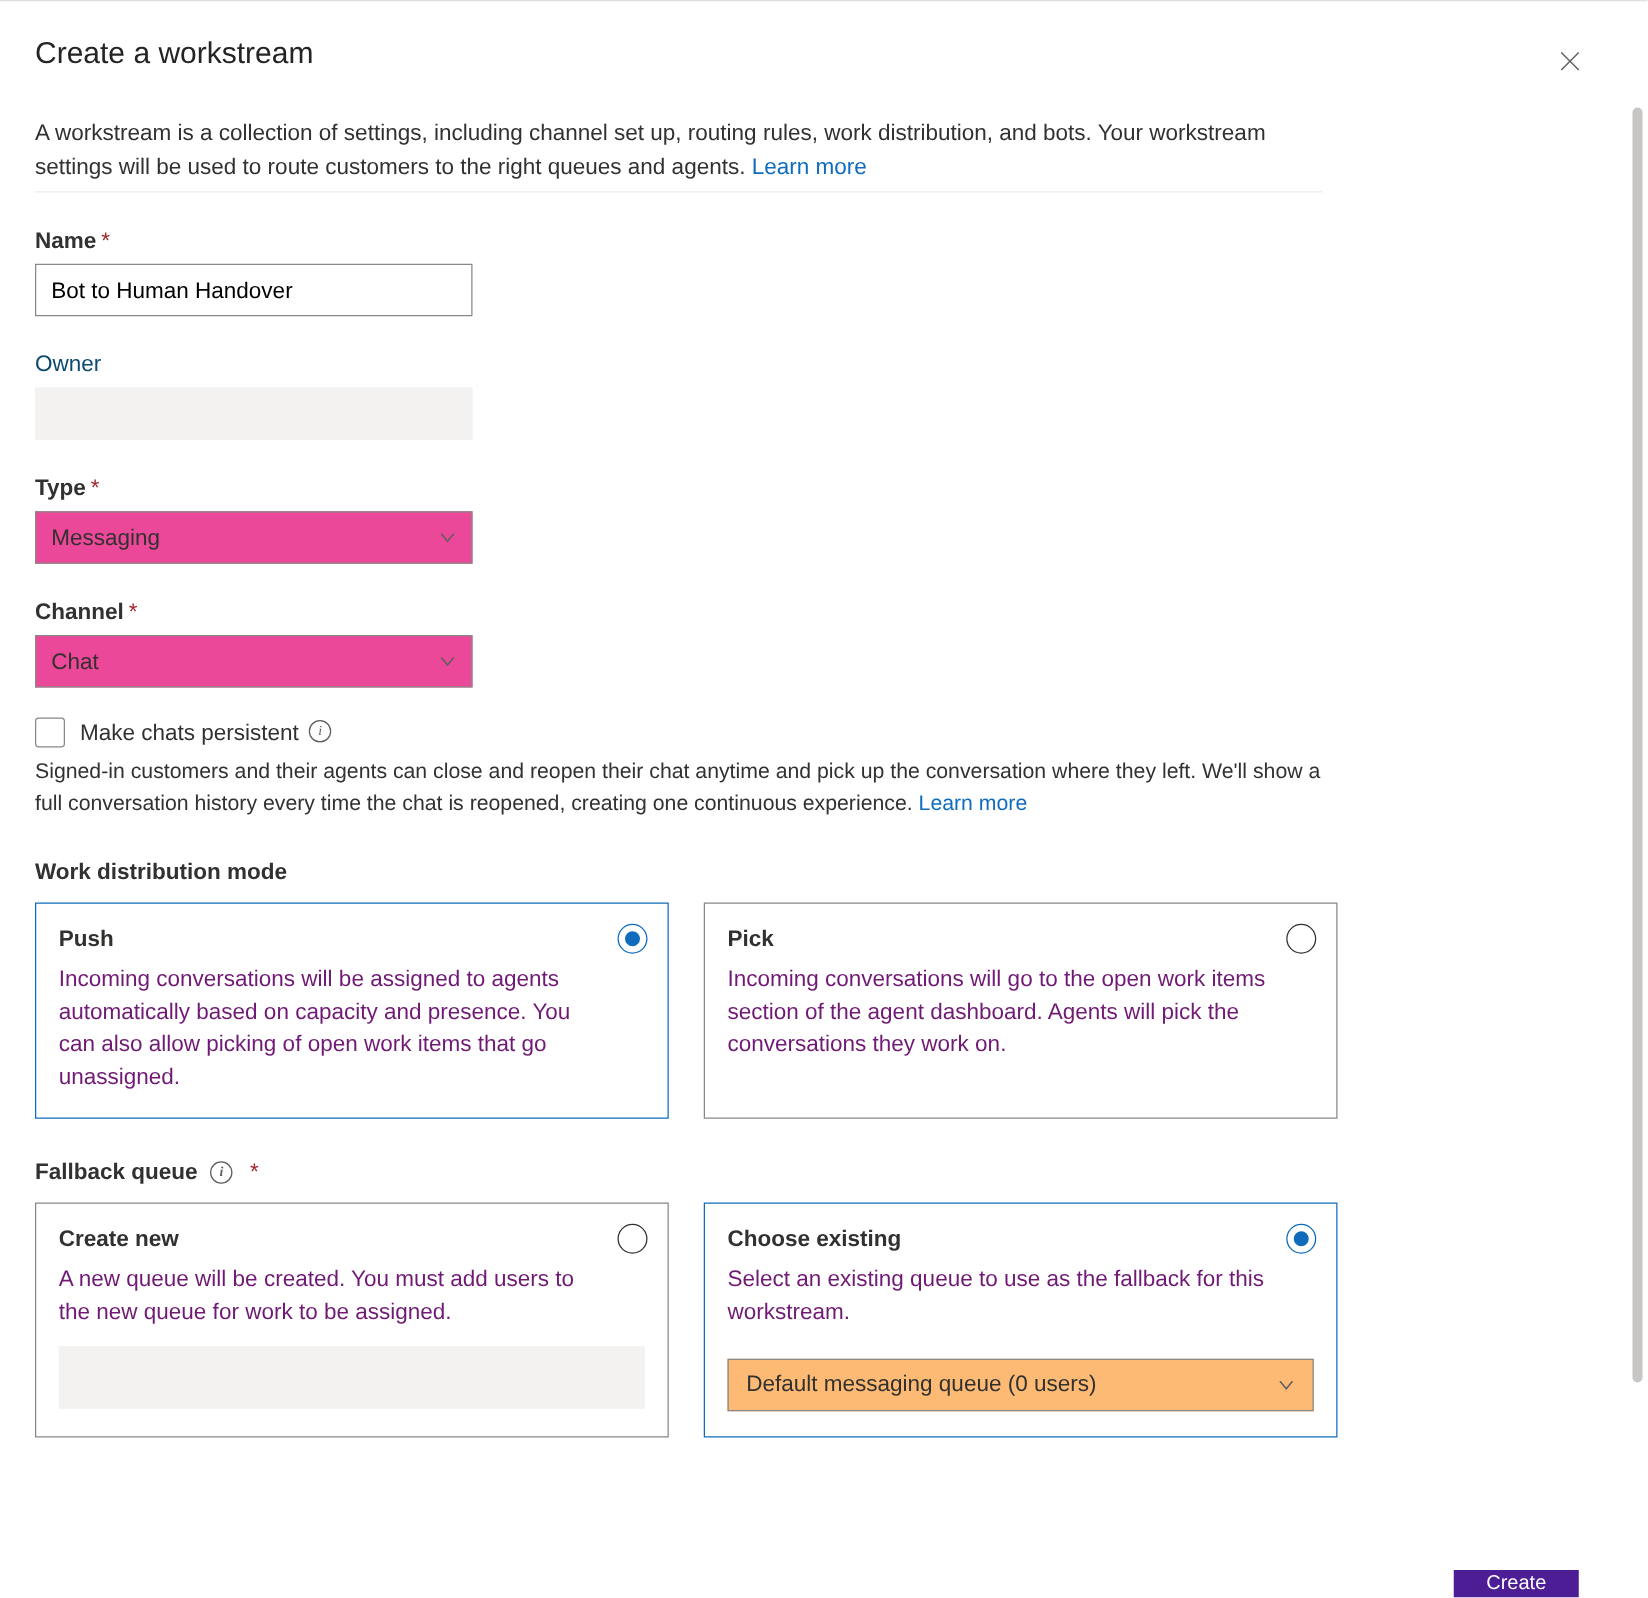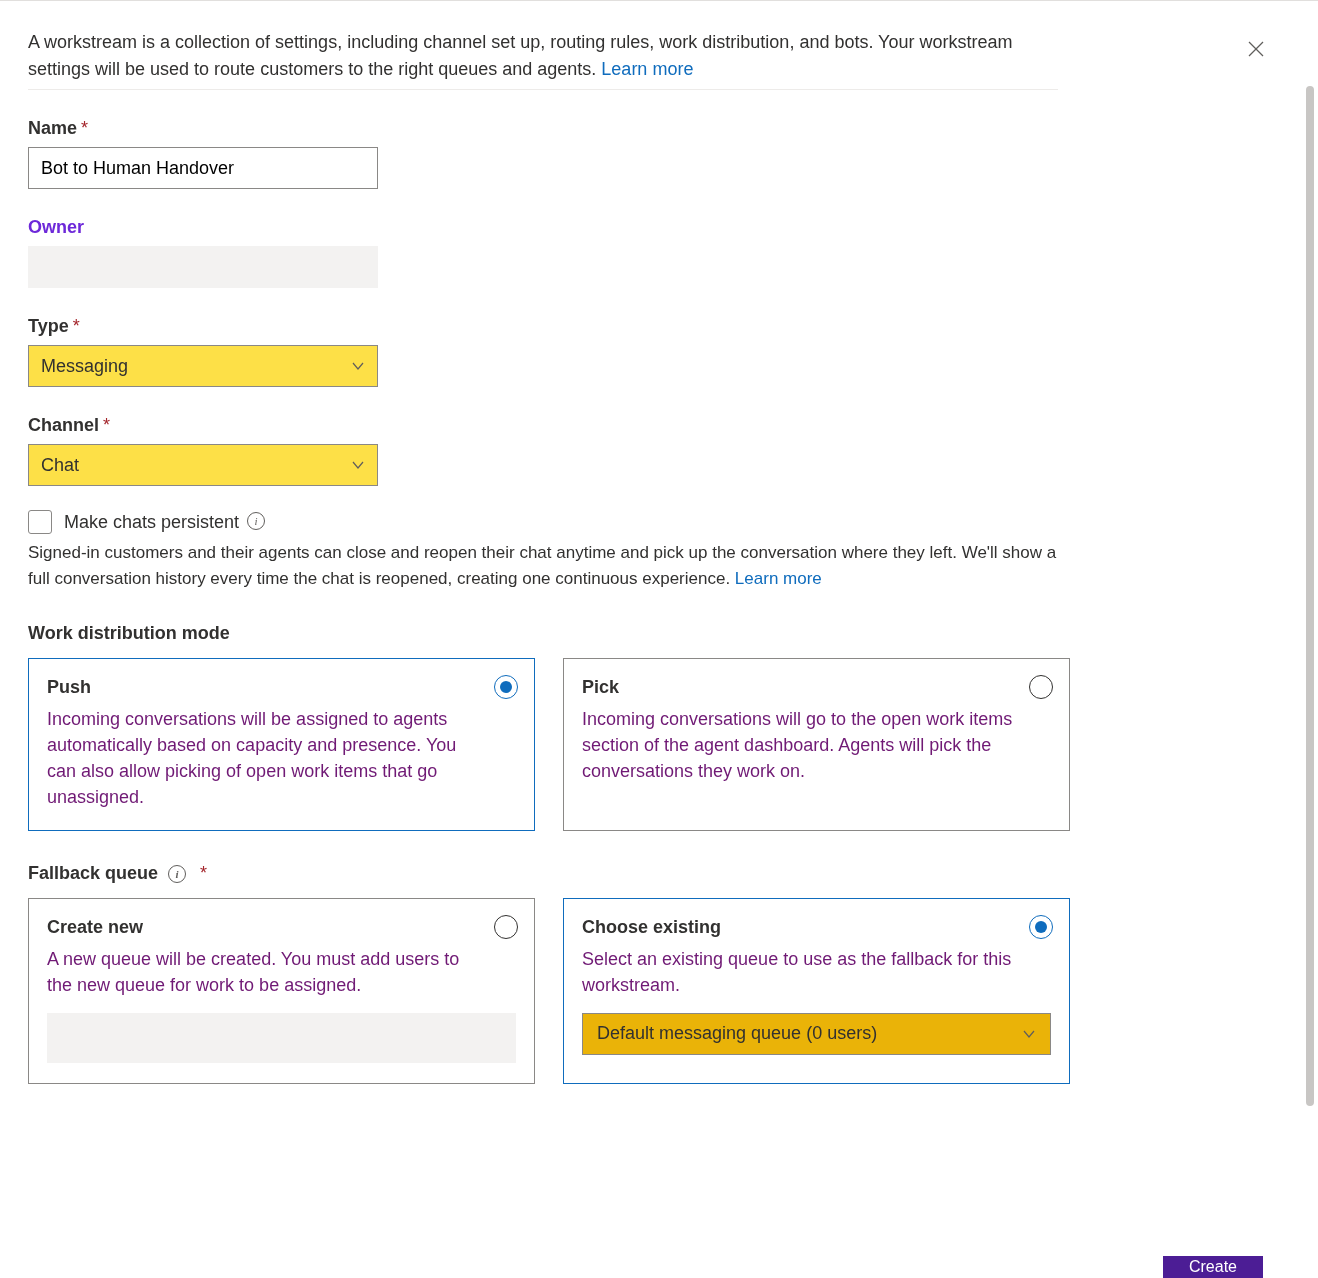--- a/index.html
+++ b/index.html
@@ -60,21 +60,21 @@
     .desc .link { color: #0f6cbd; cursor: pointer; }
     .form-area { max-width: 1050px; }
     .field-label {
       font-size: 18px;
       font-weight: 600;
       color: #323130;
       margin-top: 28px;
       margin-bottom: 8px;
       display: block;
     }
-    .field-label.optional { font-weight: 700; color: #6d28d9; }
+    .field-label.optional { font-weight: 400; color: #0c4a6e; }
     .req { color: #a4262c; margin-left: 4px; font-weight: 400; }
     .text-input {
       width: 350px;
       height: 42px;
       border: 1px solid #8a8886;
       padding: 16px 12px;
       font-size: 18px;
       font-family: inherit;
       outline: none;
     }
@@ -87,21 +87,21 @@
     .select-box {
       width: 350px;
       height: 42px;
       border: 1px solid #8a8886;
       padding: 0 12px;
       font-size: 18px;
       display: flex;
       align-items: center;
       justify-content: space-between;
       cursor: pointer;
-      background: #fde047;
+      background: #ec4899;
     }
     .chevron { width: 14px; height: 14px; color: #605e5c; }
     .checkbox-row {
       display: flex;
       align-items: center;
       gap: 12px;
       margin-top: 24px;
       margin-bottom: 6px;
     }
     .checkbox {
@@ -188,30 +188,30 @@
     }
     .radio.checked { border-color: #0f6cbd; }
     .radio.checked::after {
       content: "";
       width: 12px;
       height: 12px;
       background: #0f6cbd;
       border-radius: 50%;
     }
     .card-select {
-      margin-top: 14px;
+      margin-top: 24px;
       height: 42px;
       border: 1px solid #8a8886;
       padding: 0 14px;
       font-size: 18px;
       display: flex;
       align-items: center;
       justify-content: space-between;
       cursor: pointer;
-      background: #eab308;
+      background: #fdba74;
       width: 100%;
     }
     .card-disabled-input {
       margin-top: 14px;
       height: 50px;
       background: #f3f2f1;
       border: 1px solid #f3f2f1;
       width: 100%;
     }
     .primary-btn {
@@ -232,20 +232,21 @@
 <body>
 
 <div class="panel">
   <button class="close-btn">
     <svg viewBox="0 0 16 16" stroke="currentColor" stroke-width="1.2" fill="none">
       <line x1="1" y1="1" x2="15" y2="15"></line>
         <line x1="15" y1="1" x2="1" y2="15"></line>
     </svg>
   </button>
 
+  <h1 class="title">Create a workstream</h1>
 
   <p class="desc">
     <span>A workstream is a collection of settings, including channel set up, routing rules, work distribution, and bots. Your workstream settings will be used to route customers to the right queues and agents. </span>
     <span class="link">Learn more</span>
   </p>
 
   <div class="form-area">
     <label class="field-label">
       <span>Name</span><span class="req">*</span>
     </label>

